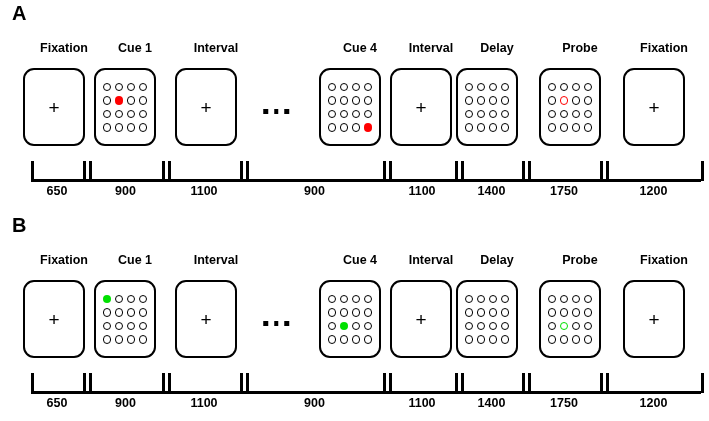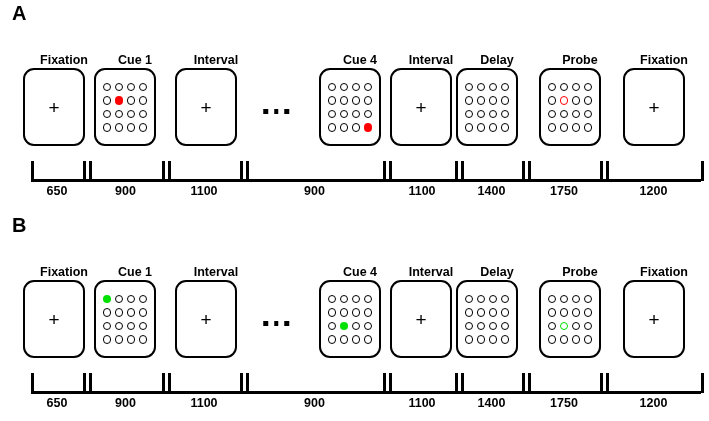--- a/index.html
+++ b/index.html
@@ -37,21 +37,21 @@
   
   .labels {
     position: absolute;
     left: 0;
     top: 41px;
     width: 709px;
     height: 20px;
   }
   .stage-label {
     position: absolute;
-    top: 12px;
+    top: 0;
     font-size: 12.5px;
     font-weight: bold;
     text-align: right;
     white-space: nowrap;
     transform: translateX(-50%);
     padding-left: 20px;
   }
 
   
   .screens {

